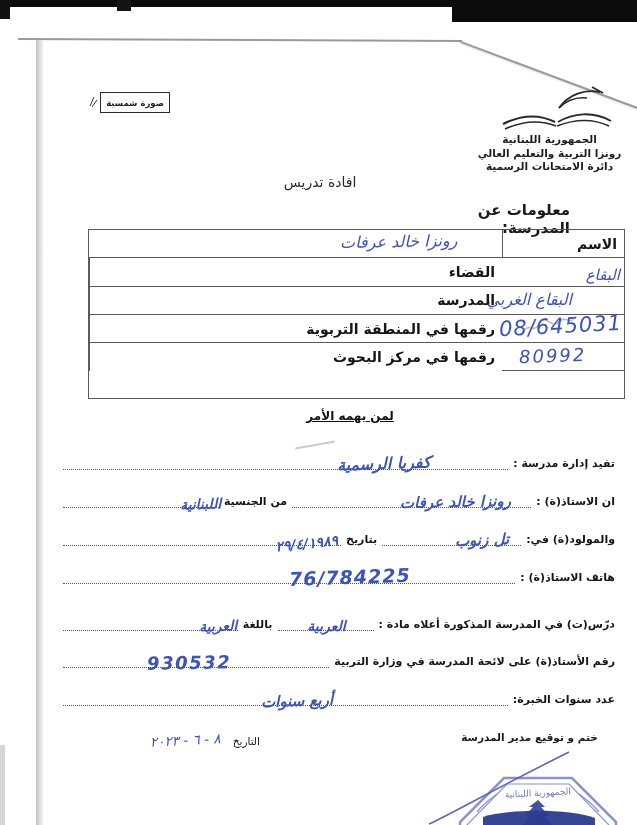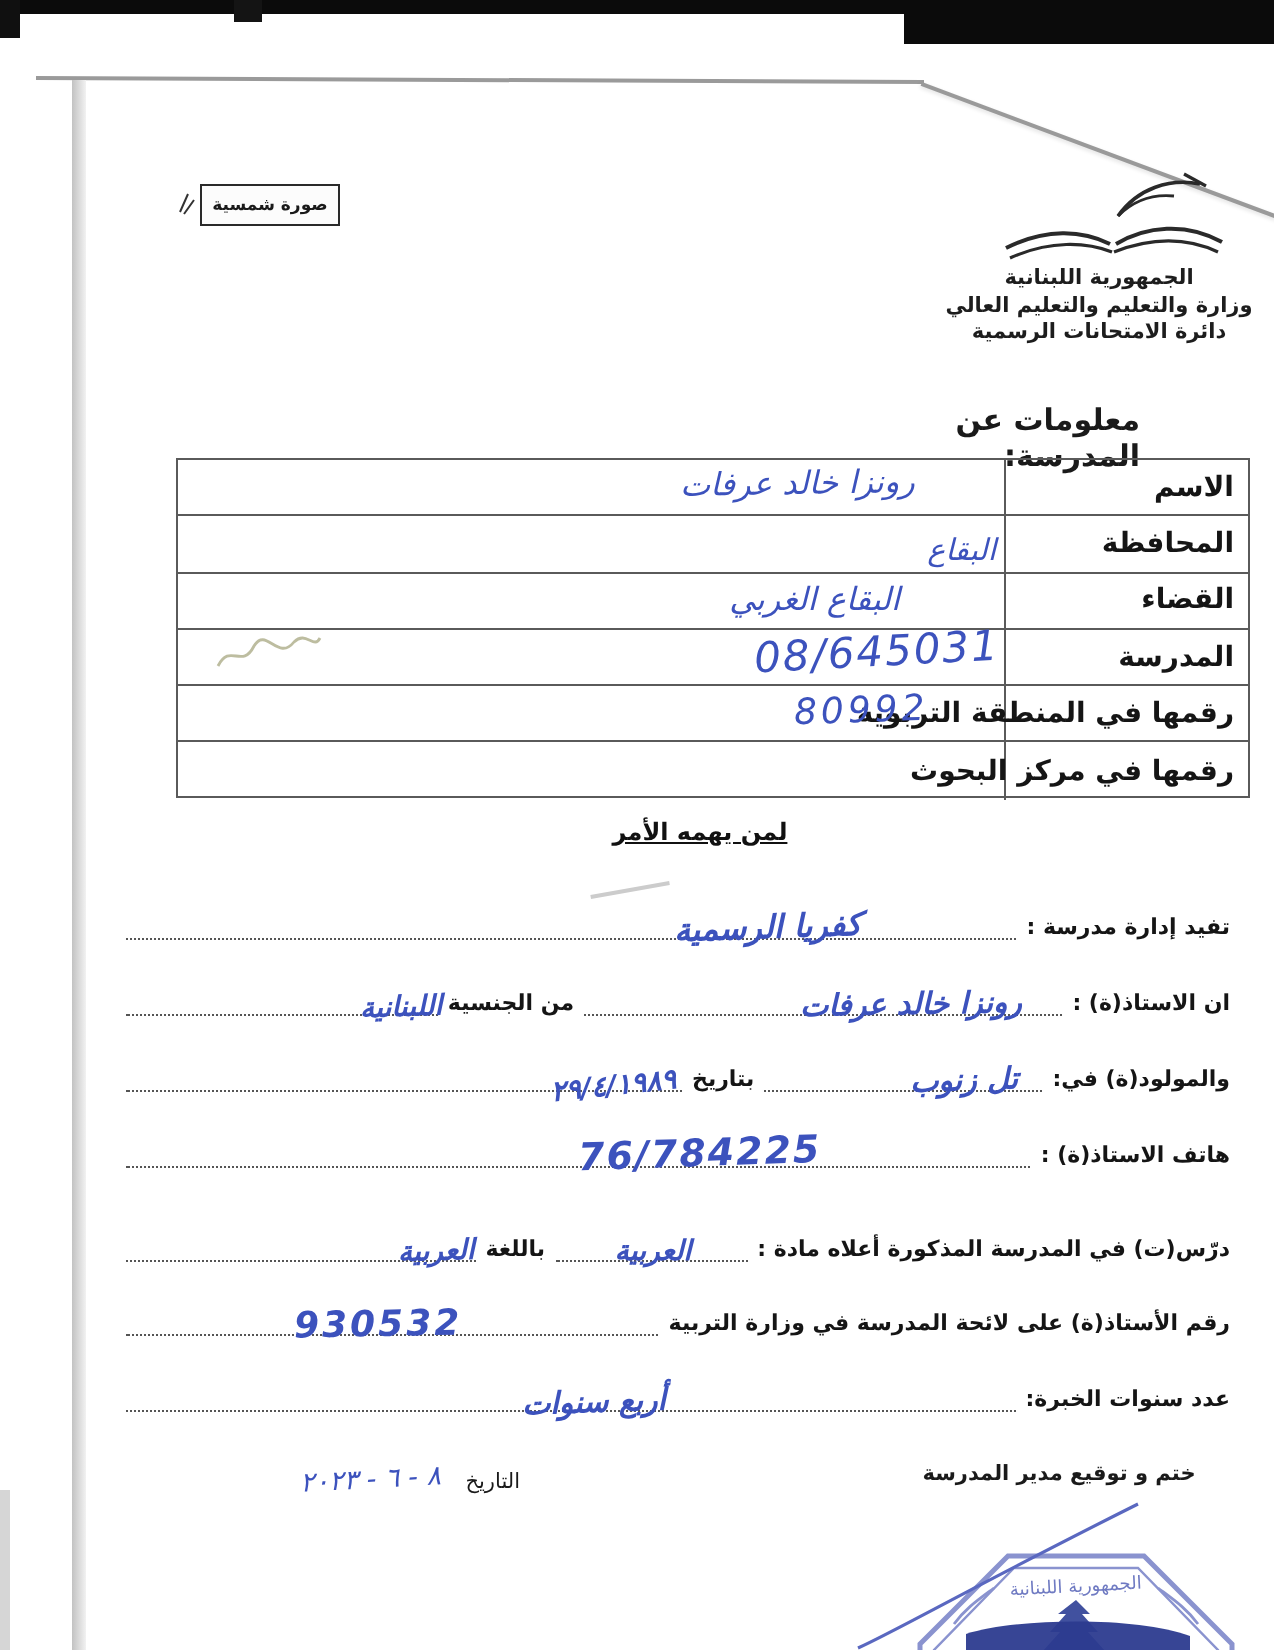--- a/index.html
+++ b/index.html
@@ -102,34 +102,34 @@
     <path d="M6,40 C26,30 44,31 58,38" stroke="#2a2a2a" stroke-width="2" fill="none"></path>
     <path d="M8,45 C28,36 46,37 59,42" stroke="#2a2a2a" stroke-width="1.6" fill="none"></path>
     <path d="M114,37 C96,27 76,29 61,38" stroke="#2a2a2a" stroke-width="2" fill="none"></path>
     <path d="M112,42 C95,34 78,35 60,42" stroke="#2a2a2a" stroke-width="1.6" fill="none"></path>
     <path d="M62,24 C72,10 88,5 103,8" stroke="#2a2a2a" stroke-width="1.8" fill="none"></path>
     <path d="M62,24 C70,16 80,13 90,14" stroke="#2a2a2a" stroke-width="1.4" fill="none"></path>
     <path d="M95,3 L106,9" stroke="#2a2a2a" stroke-width="1.6" fill="none"></path>
   </svg>
   <div class="head-text">
     <div>الجمهورية اللبنانية</div>
-    <div>وزارة والتعليم والتعليم العالي</div>
+    <div>رونزا التربية والتعليم العالي</div>
     <div>دائرة الامتحانات الرسمية</div>
   </div>
 
+  <div class="doc-title">افادة تدريس</div>
 
   <div class="info-heading">معلومات عن المدرسة:</div>
 
   <div class="school-table">
     <div class="tcell tlabel bb">الاسم</div>
     <div class="tcell bb">
       <span class="hw tv1">رونزا خالد عرفات</span>
     </div>
 
-    <div class="tcell tlabel bb">المحافظة</div>
     <div class="tcell bb">
       <span class="hw tv2">البقاع</span>
     </div>
 
     <div class="tcell tlabel bb">القضاء</div>
     <div class="tcell bb">
       <span class="hw tv3">البقاع الغربي</span>
     </div>
 
     <div class="tcell tlabel bb">المدرسة</div>

